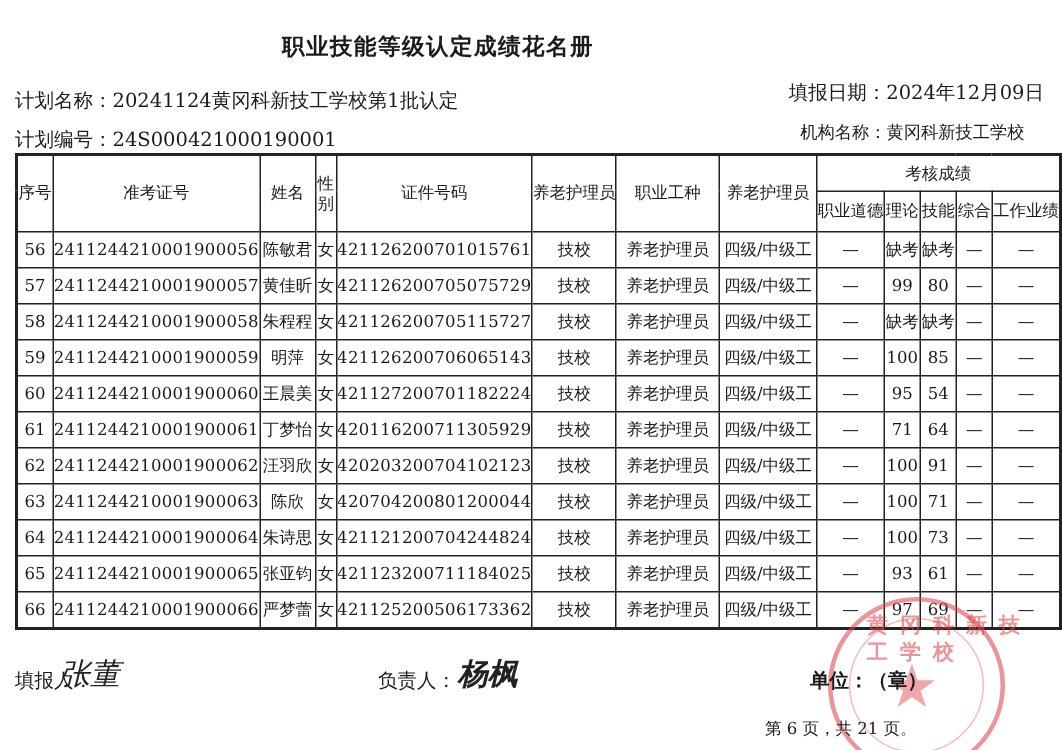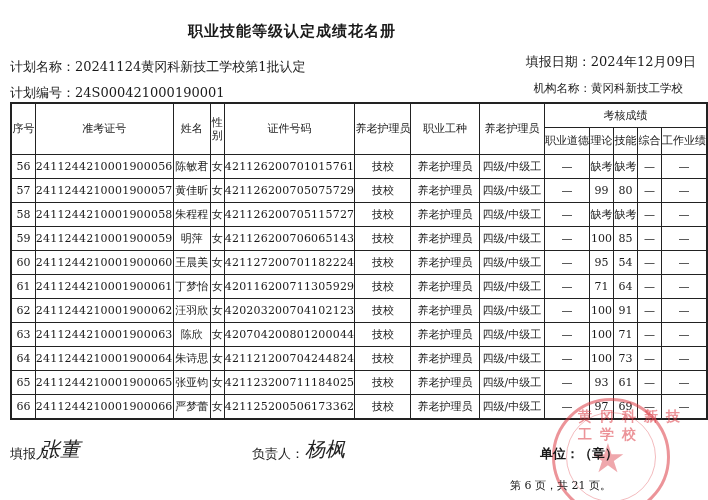--- a/index.html
+++ b/index.html
@@ -248,21 +248,21 @@
 </table>
 
 <div class="abs meta" style="left:10px;top:445px;">
   <span>填报人：</span>
 </div>
 <div class="abs sig" style="left:40px;top:436px;font-family:Liberation Serif, serif;">张董</div>
 
 <div class="abs meta" style="left:252px;top:445px;">
   <span>负责人：</span>
 </div>
-<div class="abs sig" style="left:305px;top:436px;">杨枫</div>
+<div class="abs sig" style="left:305px;top:436px;font-weight:bold;">杨枫</div>
 
 <div class="abs stamp"></div>
 <div class="abs stamp-inner"></div>
 <div class="abs star">★</div>
 <div class="abs stamp-text" style="left:578px;top:408px;letter-spacing:8px;">黄冈科新技工学校</div>
 
 <div class="abs meta" style="left:540px;top:445px;font-weight:bold;">单位：（章）</div>
 <div class="abs meta" style="left:510px;top:478px;font-size:11px;">第 6 页，共 21 页。</div>
 
 </body></html>

